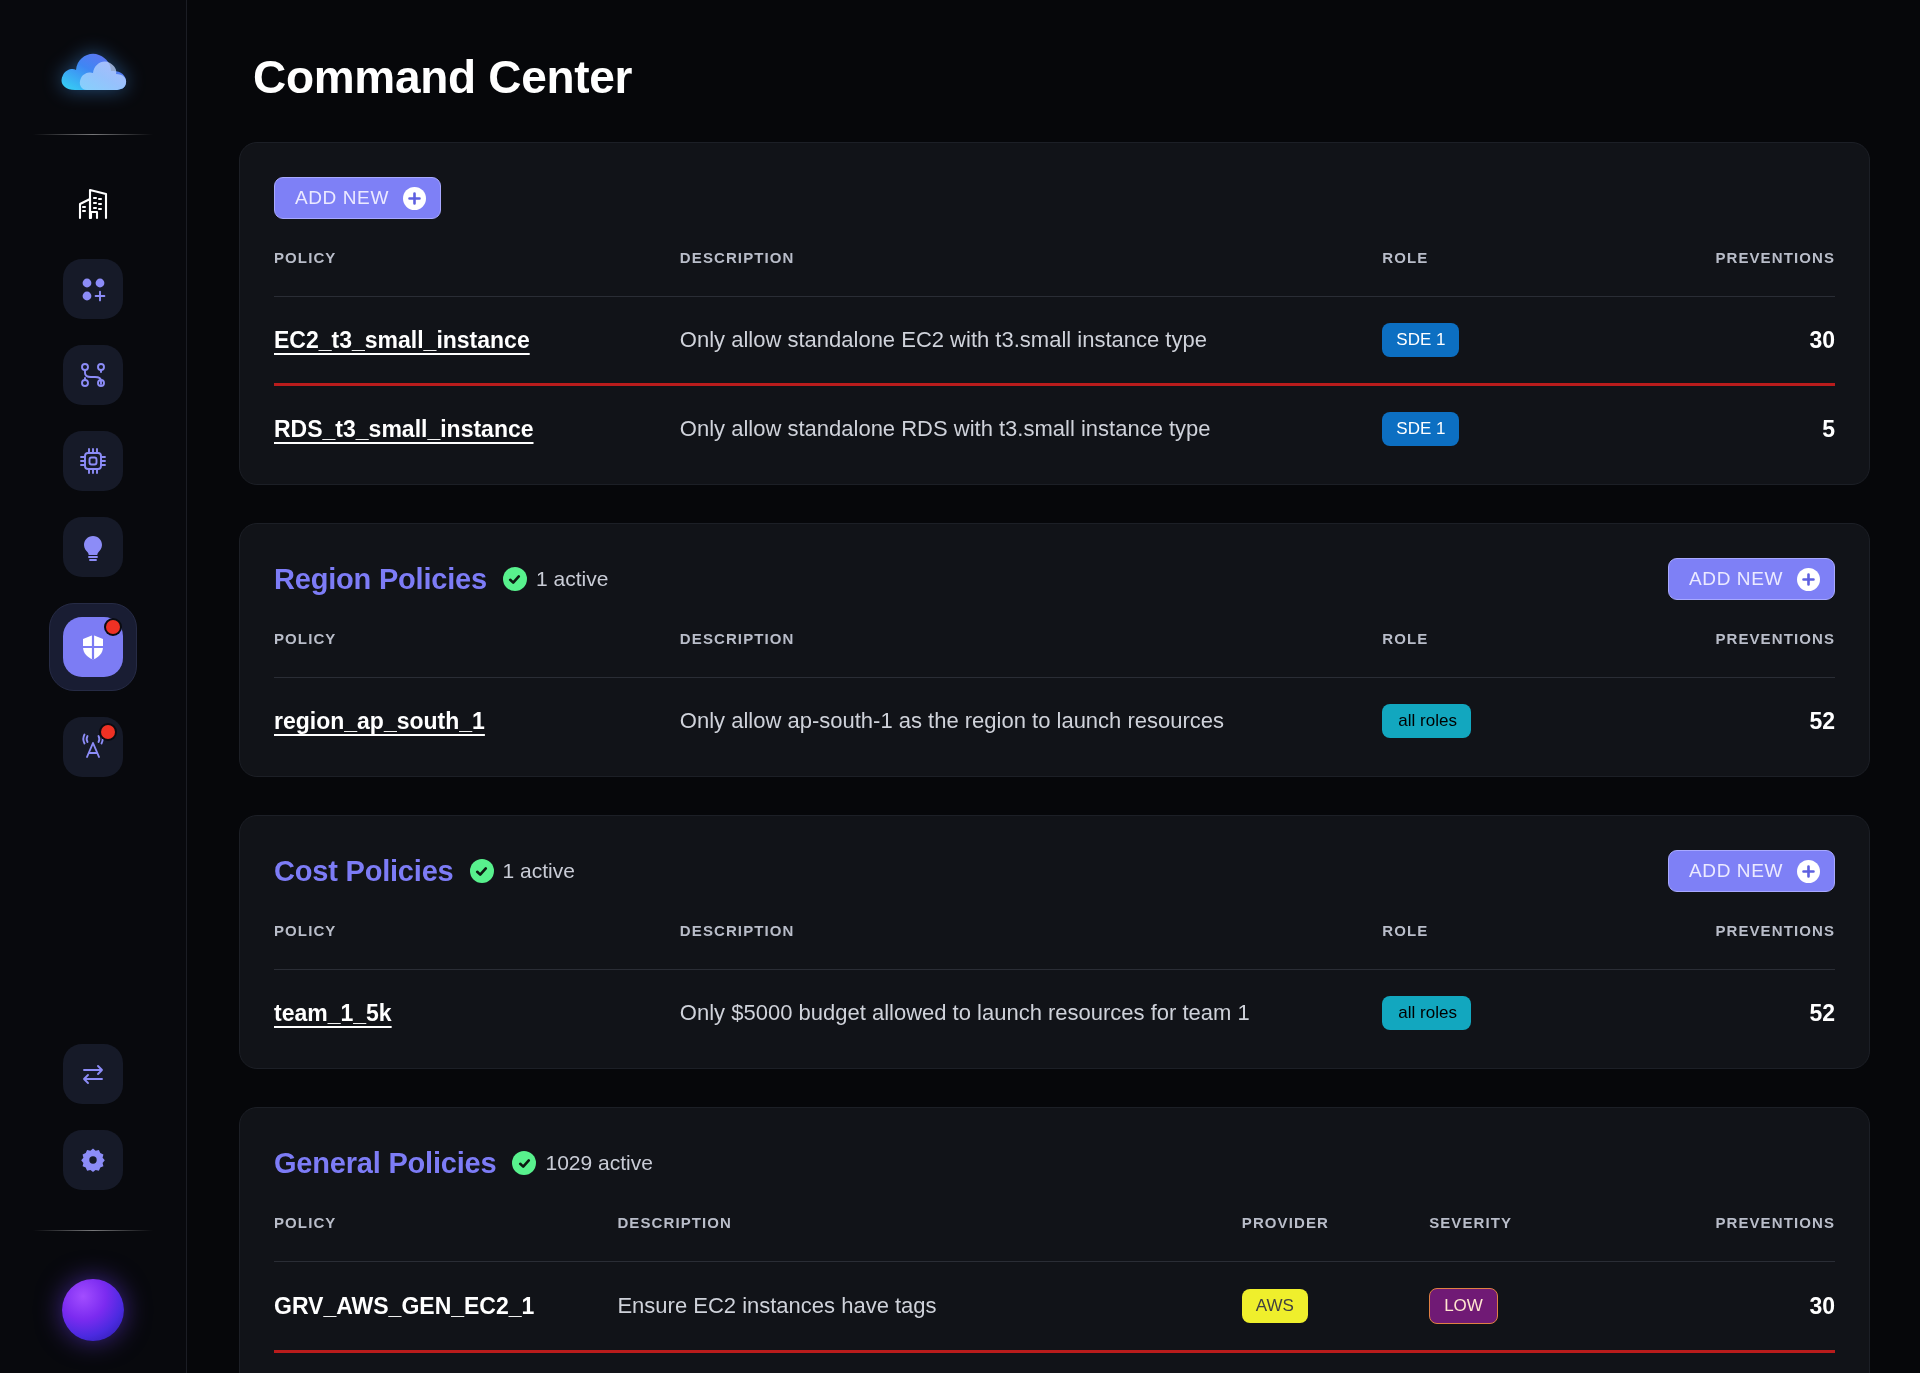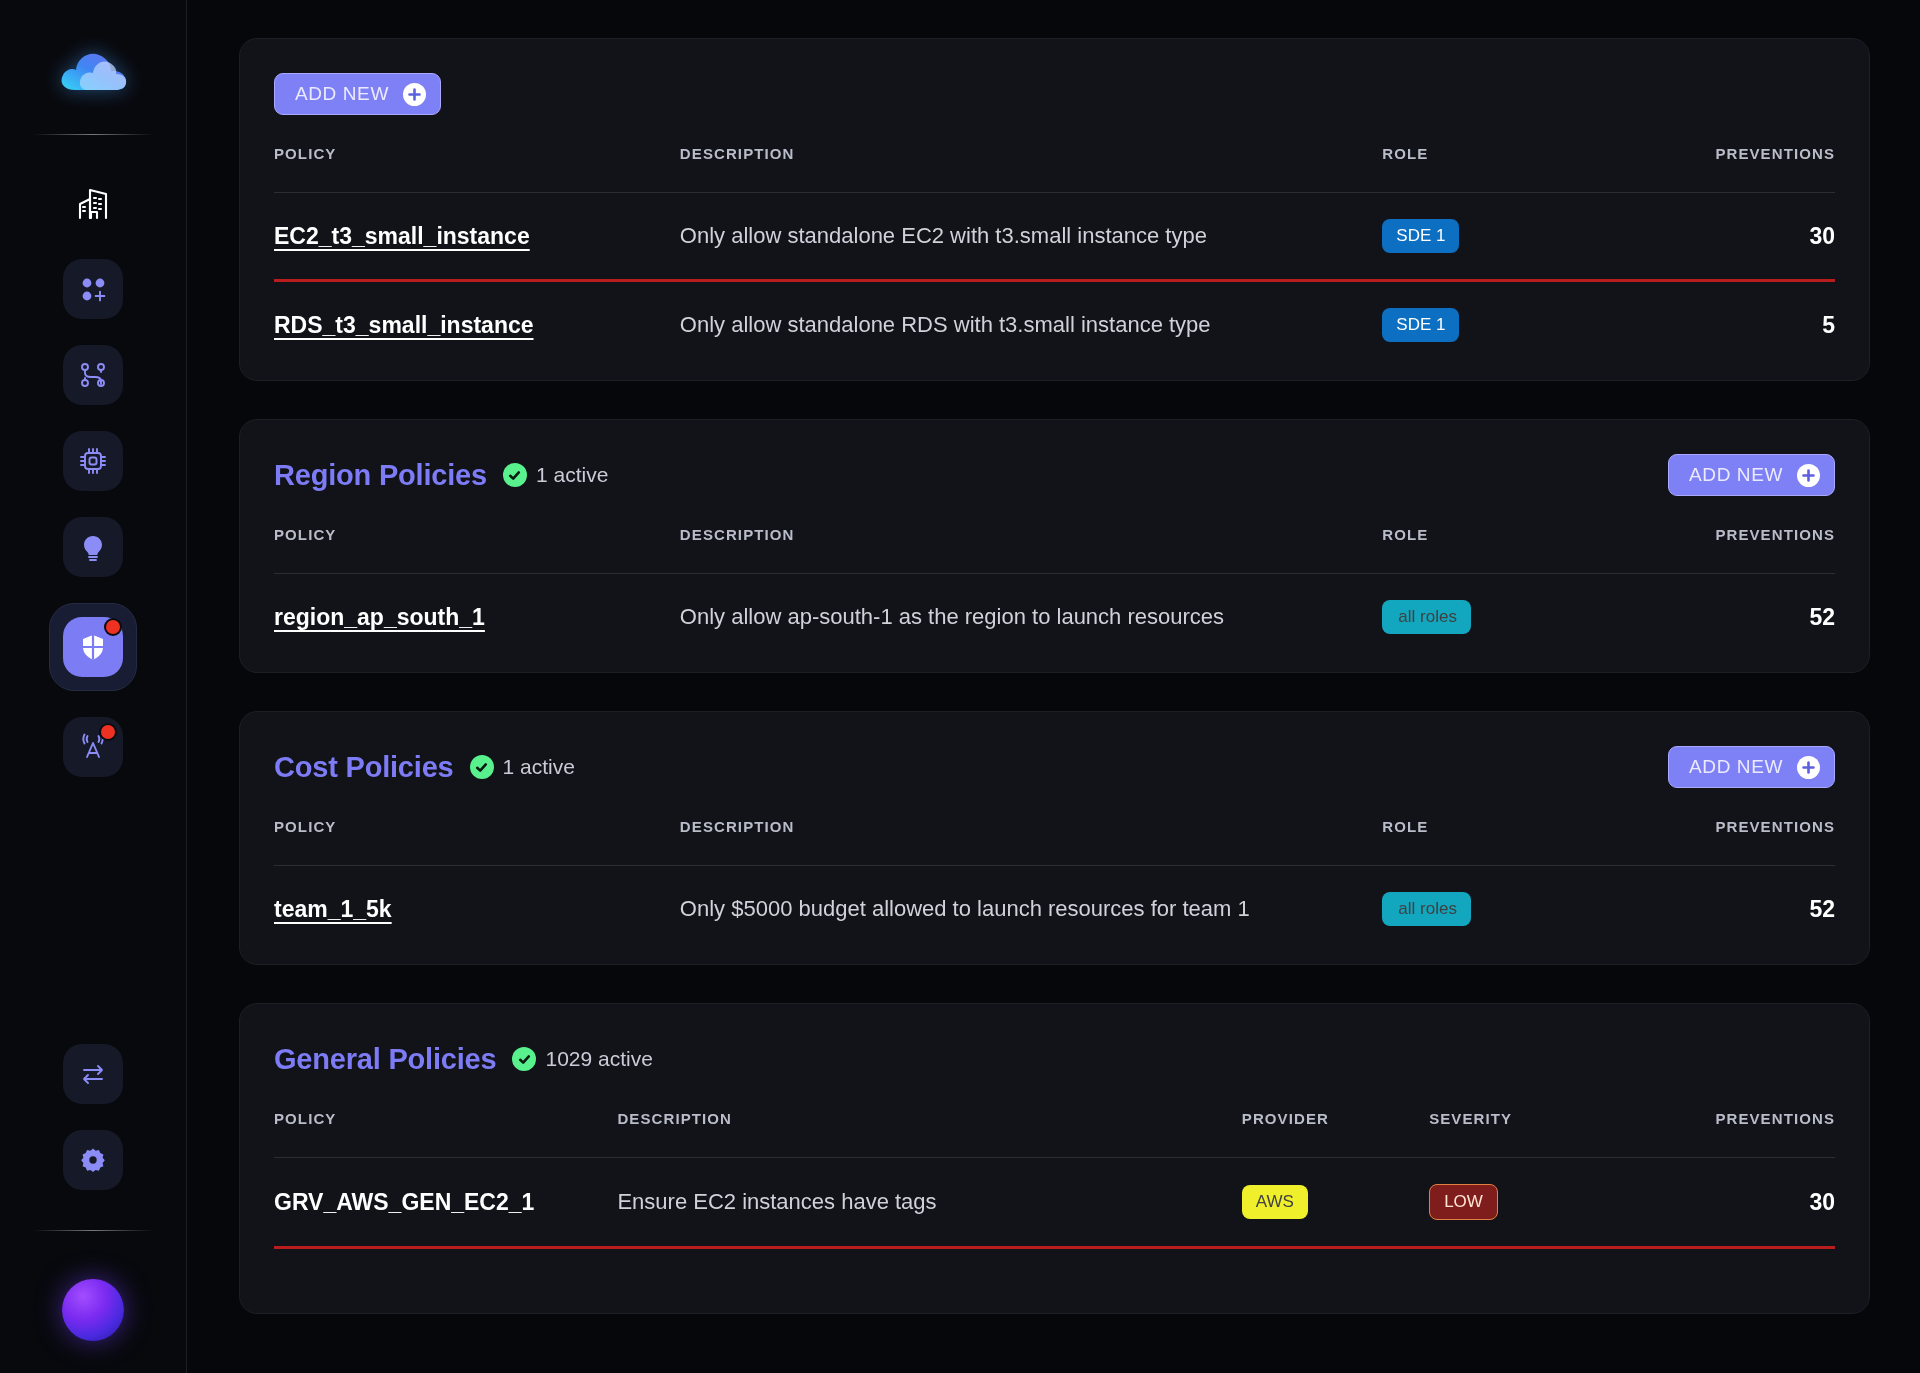--- a/index.html
+++ b/index.html
@@ -142,23 +142,23 @@
   }
   .desc { color:#cfd2da; font-size:22px; }
   .num { color:#ffffff; font-size:23px; font-weight:bold; text-align:right; }
 
   .badge {
     display:inline-flex; align-items:center; justify-content:center;
     border-radius:8px; font-size:17px; font-weight:normal;
     padding:7px 14px; white-space:nowrap;
   }
   .badge-role-sde { background:#0c6fc2; color:#ffffff; }
-  .badge-role-all { background:#12a7bf; color:#404040;padding-left:16px; }
+  .badge-role-all { background:#12a7bf; color:#000000;padding-left:16px; }
   .badge-aws { background:#efef2c; color:#404040; }
-  .badge-sev-low { background:#7f1d1d; color:#ffe6cf; border:1px solid #e08043; }
+  .badge-sev-low { background:#701a75; color:#ffe6cf; border:1px solid #e08043; }
 
   
   .c-policy { width:26%; }
   .c-desc   { width:45%; }
   .c-role   { width:16%; }
   .c-prev   { width:13%; text-align:right; }
 
   .g-policy { width:22%; }
   .g-desc   { width:40%; }
   .g-prov   { width:12%; }
@@ -279,20 +279,21 @@
       </div>
 
       <div class="sb-divider bottom"></div>
 
       <div class="avatar"></div>
     </div>
 
   </aside>
 
   <main class="main">
+    <h1 class="page-title">Command Center</h1>
     <div class="cards" id="cards">
         <section class="card">
           <div class="card-head">
             <button class="add-new">
               <span>ADD NEW</span>
               <span class="plus-circle">
                 <svg viewBox="0 0 13 13">
                   <path d="M6.5 1.5 V11.5 M1.5 6.5 H11.5"></path>
                 </svg>
               </span>

